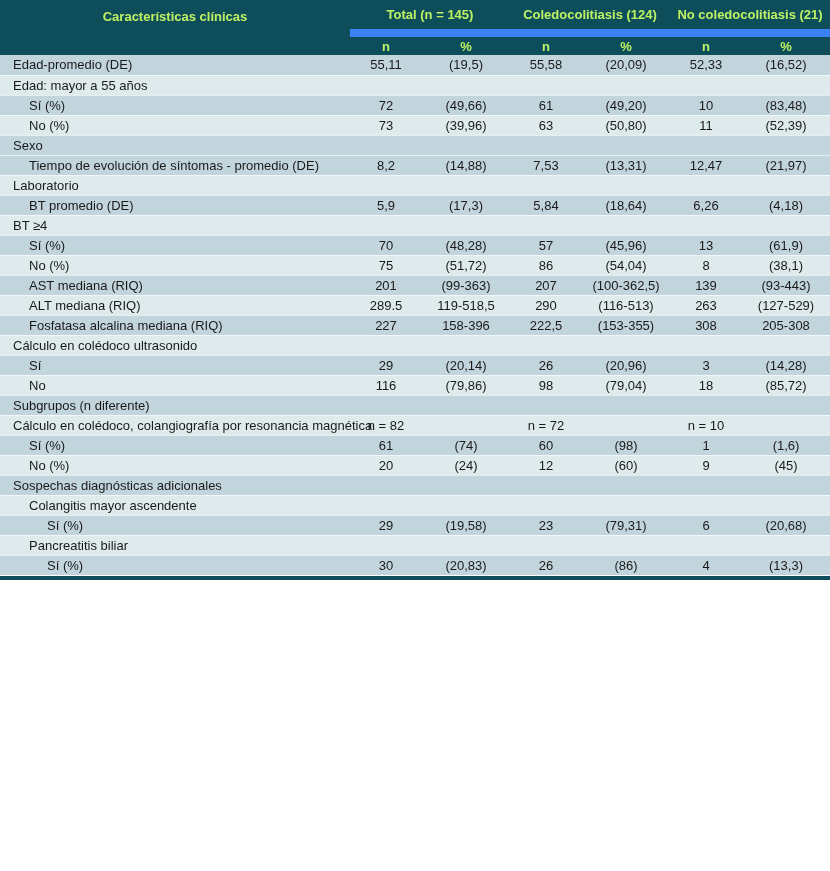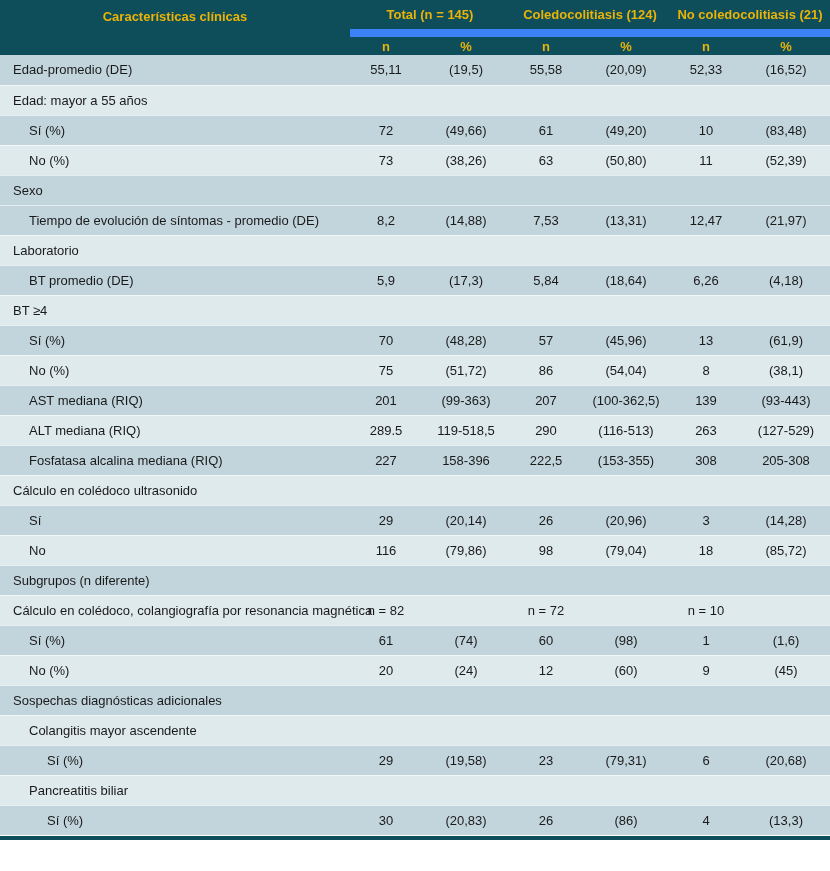--- a/index.html
+++ b/index.html
@@ -18,31 +18,31 @@
   table{
     width:830px;
     border-collapse:collapse;
     table-layout:fixed;
   }
   col.c-label{width:350px;}
   col.c-n{width:72px;}
   col.c-p{width:88px;}
   thead th{
     background:var(--teal);
-    color:#eab308;
+    color:#bef264;
     font-size:13px;
     font-weight:bold;
     text-align:center;
     vertical-align:middle;
     padding:0;
   }
   tr.group-row{height:33px;}
   tr.group-row th.group-cell{border-bottom:8px solid #3b82f6;}
   tr.sub-row{height:22px;}
-  tbody tr{height:30px;}
+  tbody tr{height:20px;}
   tbody td{
     font-size:13px;
     color:var(--ink);
     vertical-align:middle;
     padding:0;
     border-bottom:1px solid rgba(255,255,255,0.6);
     white-space:nowrap;
   }
   tbody td.label{
     text-align:left;
@@ -115,21 +115,21 @@
           <td class="val">72</td>
           <td class="val">(49,66)</td>
           <td class="val">61</td>
           <td class="val">(49,20)</td>
           <td class="val">10</td>
           <td class="val">(83,48)</td>
         </tr>
         <tr class="shade-light">
           <td class="label indent-1">No (%)</td>
           <td class="val">73</td>
-          <td class="val">(38,26)</td>
+          <td class="val">(39,96)</td>
           <td class="val">63</td>
           <td class="val">(50,80)</td>
           <td class="val">11</td>
           <td class="val">(52,39)</td>
         </tr>
         <tr class="shade-dark">
           <td class="label indent-0">Sexo</td>
           <td class="val"></td>
           <td class="val"></td>
           <td class="val"></td>

